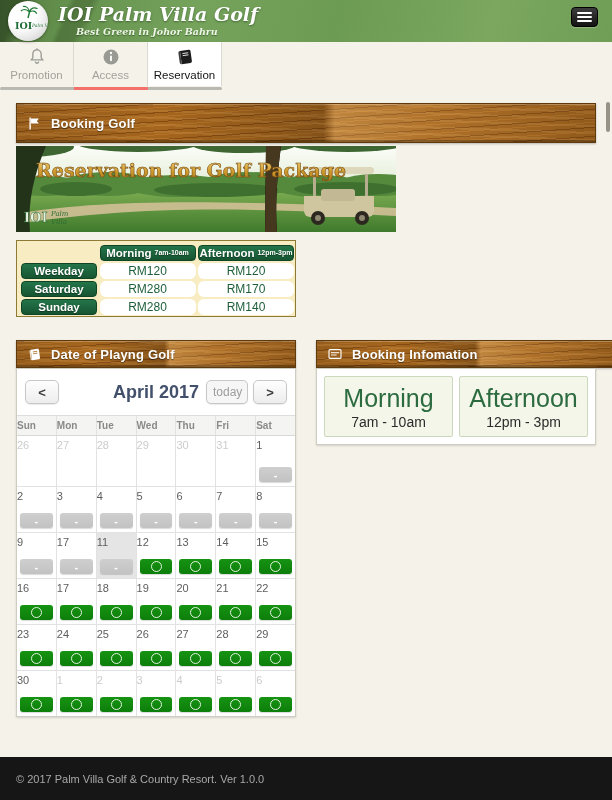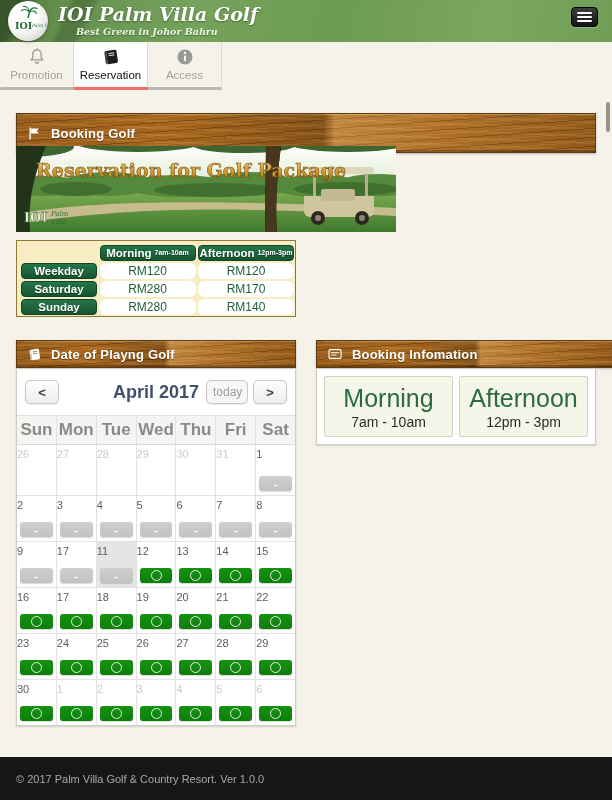--- a/index.html
+++ b/index.html
@@ -43,21 +43,21 @@
   
   .wood{background-color:#a5661e;
     background-image:
       linear-gradient(90deg, rgba(0,0,0,.10), rgba(0,0,0,0) 25%, rgba(0,0,0,.20) 53%, rgba(255,214,150,.28) 55%, rgba(255,214,150,.10) 72%, rgba(0,0,0,.12) 100%),
       repeating-linear-gradient(176deg, rgba(110,55,10,.55) 0 1px, rgba(0,0,0,0) 1px 4px, rgba(205,135,55,.40) 4px 5px, rgba(0,0,0,0) 5px 9px),
       repeating-linear-gradient(2deg, rgba(255,205,130,.14) 0 2px, rgba(0,0,0,0) 2px 7px);
     border:1px solid #5f3a0c;box-sizing:border-box;
     box-shadow:inset 0 1px rgba(255,255,255,.22), inset 0 -2px rgba(0,0,0,.28), 0 1px 2px rgba(0,0,0,.25);
     color:#fff;display:flex;align-items:center;gap:9px;padding:0 10px}
   .wood .sec-title{font-size:13px;font-weight:bold;text-shadow:0 1px 1px rgba(0,0,0,.45);letter-spacing:.2px}
-  .banner-booking{position:absolute;left:16px;top:113px;width:580px;height:40px}
+  .banner-booking{position:absolute;left:16px;top:103px;width:580px;height:40px}
   .banner-date{position:absolute;left:16px;top:340px;width:280px;height:28px}
   .banner-info{position:absolute;left:316px;top:340px;width:300px;height:28px}
 
   .scroll-thumb{position:absolute;right:2px;top:102px;width:4px;height:30px;
     background:rgba(40,30,20,.45);border-radius:2px}
 
   
   .hero{position:absolute;left:16px;top:146px;width:380px;height:91px;overflow:hidden}
   .hero svg{display:block}
 
@@ -79,21 +79,21 @@
   .cal-nav{position:relative;height:46px}
   .cal-title{position:absolute;left:0;right:0;top:13px;text-align:center;
     font-size:18px;font-weight:bold;color:#42506b}
   .nav-btn{position:absolute;top:11px;height:24px;box-sizing:border-box;border:1px solid #c7c7c7;
     border-radius:5px;background:linear-gradient(#fefefe,#ededed);color:#3c3c3c;font-weight:bold;
     font-size:13px;cursor:pointer;box-shadow:0 1px 1px rgba(0,0,0,.08)}
   .nav-prev{left:8px;width:34px}
   .nav-next{right:8px;width:34px}
   .nav-today{right:47px;width:42px;color:#9d9d9d;background:#f6f6f6;font-weight:normal;font-size:12px}
   .cal-dayrow{display:flex;background:#f4f4f3;border-top:1px solid #ddd;border-bottom:1px solid #d8d8d8}
-  .cal-dh{flex:1;text-align:center;font-size:17px;font-weight:bold;color:#8a8a8a;
+  .cal-dh{flex:1;text-align:left;font-size:10px;font-weight:bold;color:#8a8a8a;
     padding:4px 0;border-right:1px solid #e2e2e2;box-sizing:border-box}
   .cal-dh:last-child{border-right:none}
   .cal-week{display:flex;height:45px;border-bottom:1px solid #e2e2e2}
   .cal-week.first{height:50px}
   .cal-week:last-child{border-bottom:none}
   .cal-cell{flex:1;display:flex;flex-direction:column;border-right:1px solid #e2e2e2;
     box-sizing:border-box;overflow:hidden}
   .cal-cell:last-child{border-right:none}
   .cal-cell.today{background:#e5e5e5}
   .cal-num{text-align:left;font-size:11px;color:#5d5d5d;padding:3px 4px 0 0;height:13px}
@@ -142,37 +142,37 @@
 <nav class="tabbar">
   <div class="tabs">
     <div class="tab">
       <svg class="tab-icon" viewBox="0 0 24 24">
         <path d="M12 3.5c-3 0-5 2.2-5 5v4.2L5.2 15.5h13.6L17 12.7V8.5c0-2.8-2-5-5-5z" fill="none" stroke="#9a9a94" stroke-width="1.6"></path>
         <path d="M10 17.5a2 2 0 0 0 4 0" fill="none" stroke="#9a9a94" stroke-width="1.6"></path>
         <circle cx="12" cy="2.6" r="1" fill="#9a9a94"></circle>
       </svg>
       <span class="tab-label">Promotion</span>
     </div>
+    <div class="tab">
+      <svg class="tab-icon" viewBox="0 0 24 24">
+        <circle cx="12" cy="12" r="9" fill="#9a9a94"></circle>
+        <rect x="10.9" y="10.2" width="2.2" height="7" rx="1" fill="#fff"></rect>
+        <circle cx="12" cy="7.2" r="1.4" fill="#fff"></circle>
+      </svg>
+      <span class="tab-label">Access</span>
+    </div>
     <div class="tab active">
       <svg class="tab-icon" viewBox="0 0 24 24">
         <g transform="rotate(-8 12 12)">
           <path d="M7 4h10.5a2 2 0 0 1 2 2v12a2 2 0 0 1-2 2H7z" fill="#1c1c1c"></path>
           <path d="M7 4c-1.3 0-2.2.9-2.2 2.1V18c0 1.2.9 2 2.2 2z" fill="#3d3d3d"></path>
           <path d="M9.5 7.5h7M9.5 10h7" stroke="#fff" stroke-width="1"></path>
         </g>
       </svg>
       <span class="tab-label">Reservation</span>
-    </div>
-    <div class="tab">
-      <svg class="tab-icon" viewBox="0 0 24 24">
-        <circle cx="12" cy="12" r="9" fill="#9a9a94"></circle>
-        <rect x="10.9" y="10.2" width="2.2" height="7" rx="1" fill="#fff"></rect>
-        <circle cx="12" cy="7.2" r="1.4" fill="#fff"></circle>
-      </svg>
-      <span class="tab-label">Access</span>
     </div>
   </div>
   <div class="underline">
     <div class="useg"></div>
     <div class="useg active"></div>
     <div class="useg"></div>
   </div>
 </nav>
 
 <div class="scroll-thumb"></div>

